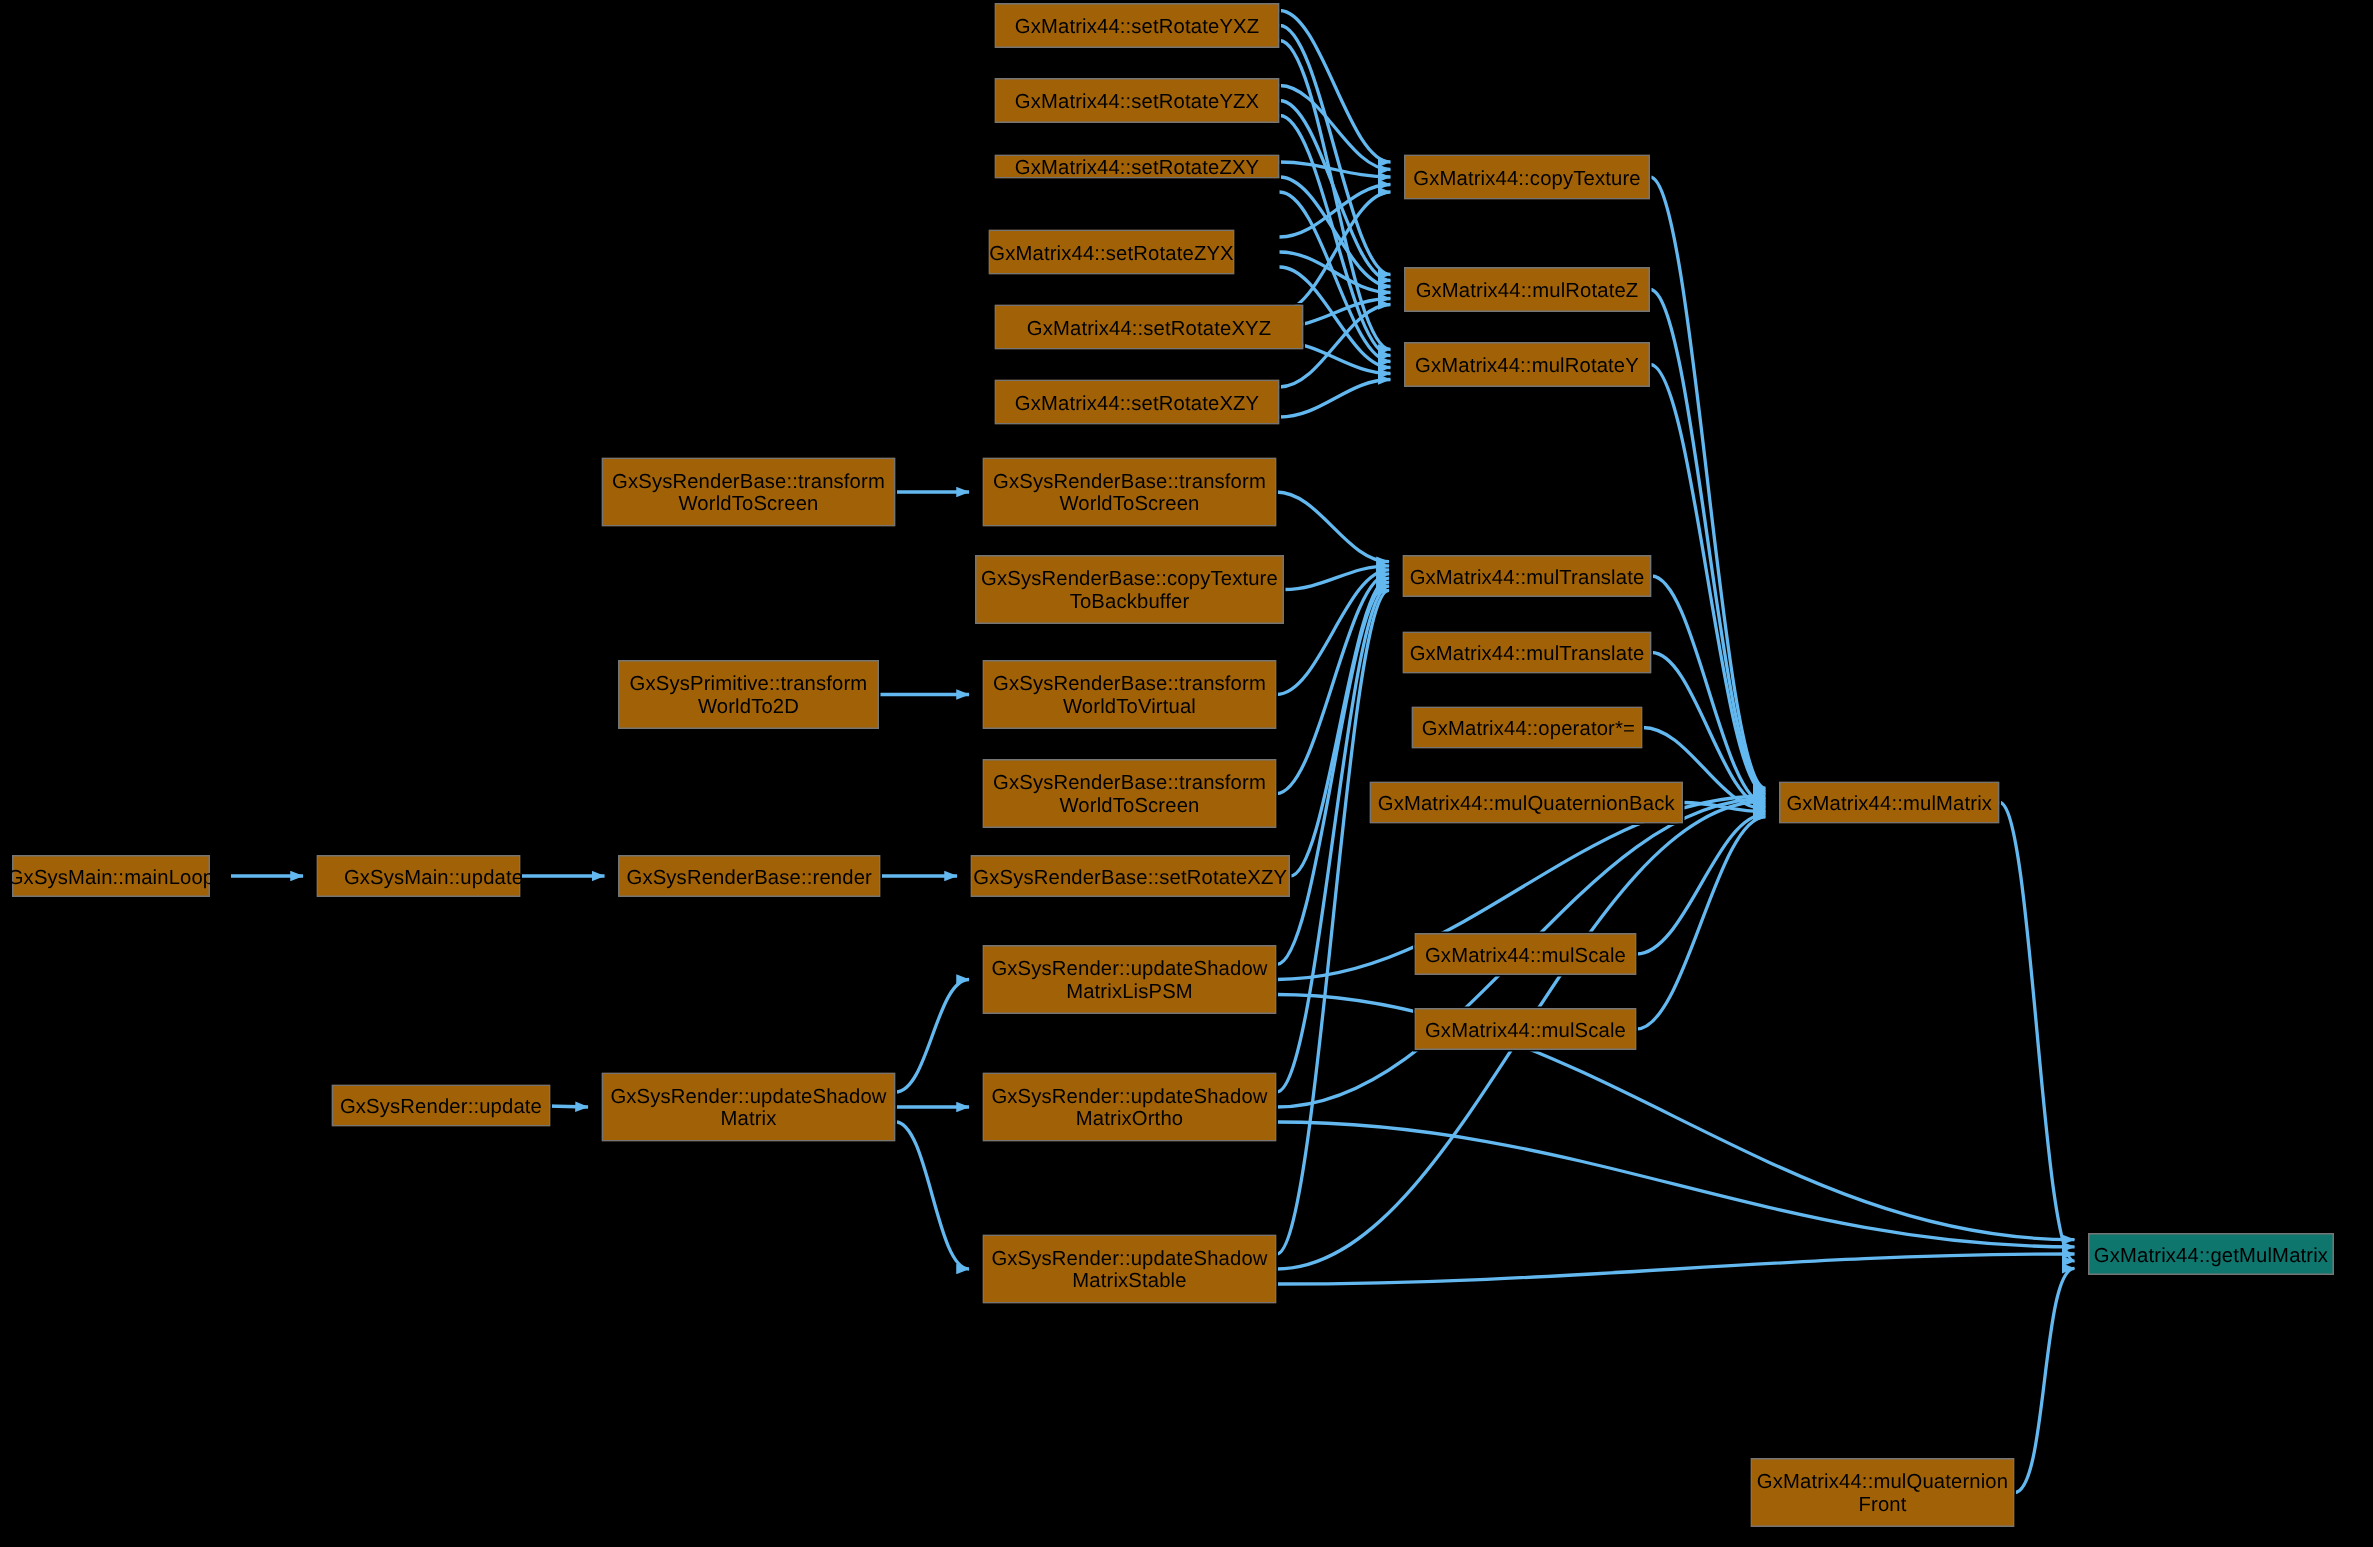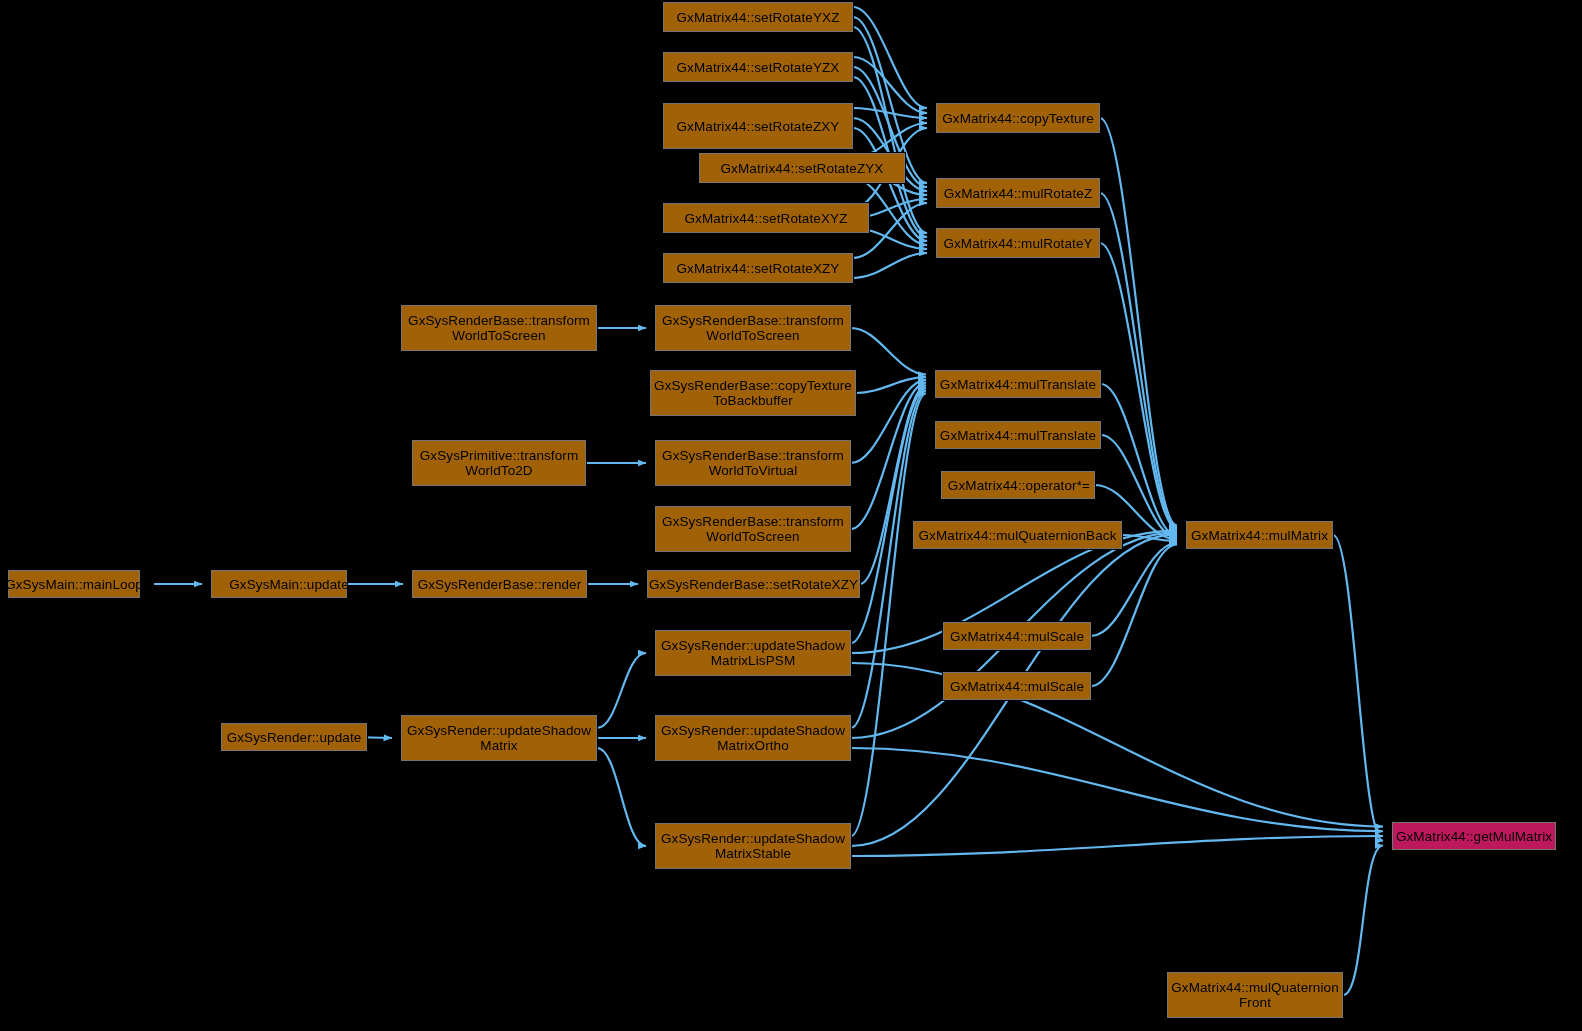--- a/index.html
+++ b/index.html
@@ -34,21 +34,21 @@
     justify-content: center;
     text-align: center;
     color: #000000;
     font-size: 13.5px;
     line-height: 15px;
     letter-spacing: 0.1px;
     white-space: pre-line;
     z-index: 5;
   }
   .node.current {
-    background: #be185d;
+    background: #0f766e;
   }
   .node span {
     display: block;
     padding: 0 4px;
   }
 </style>
 </head>
 <body>
 
 <div id="canvas">
@@ -110,22 +110,22 @@
         <path d="M 1091 636 C 1123.68 636, 1144.32 542.7890909090909, 1177 542.7890909090909" marker-end="url(#arrowhead)"></path>
         <path d="M 1091 686 C 1123.68 686, 1144.32 544.52, 1177 544.52" marker-end="url(#arrowhead)"></path>
         <path d="M 1333 535 C 1355 535, 1361 840.76, 1383 840.76" marker-end="url(#arrowhead)"></path>
         <path d="M 1343 995 C 1365 995, 1361 845.52, 1383 845.52" marker-end="url(#arrowhead)"></path>
       </g>
   </svg>
 
   <div id="node-layer">
       <div class="node" style="left: 663px; top: 2px; width: 190px; height: 30px;"><span>GxMatrix44::setRotateYXZ</span></div>
       <div class="node" style="left: 663px; top: 52px; width: 190px; height: 30px;"><span>GxMatrix44::setRotateYZX</span></div>
-      <div class="node" style="left: 663px; top: 103px; width: 190px; height: 46px;"><span>GxMatrix44::setRotateZXY</span></div>
-      <div class="node" style="left: 699px; top: 153px; width: 206px; height: 30px;"><span>GxMatrix44::setRotateZYX</span></div>
+      <div class="node" style="left: 663px; top: 103px; width: 190px; height: 16px;"><span>GxMatrix44::setRotateZXY</span></div>
+      <div class="node" style="left: 659px; top: 153px; width: 164px; height: 30px;"><span>GxMatrix44::setRotateZYX</span></div>
       <div class="node" style="left: 663px; top: 203px; width: 206px; height: 30px;"><span>GxMatrix44::setRotateXYZ</span></div>
       <div class="node" style="left: 663px; top: 253px; width: 190px; height: 30px;"><span>GxMatrix44::setRotateXZY</span></div>
       <div class="node" style="left: 936px; top: 103px; width: 164px; height: 30px;"><span>GxMatrix44::copyTexture</span></div>
       <div class="node" style="left: 936px; top: 178px; width: 164px; height: 30px;"><span>GxMatrix44::mulRotateZ</span></div>
       <div class="node" style="left: 936px; top: 228px; width: 164px; height: 30px;"><span>GxMatrix44::mulRotateY</span></div>
       <div class="node" style="left: 401px; top: 305px; width: 196px; height: 46px;"><span>GxSysRenderBase::transform
 WorldToScreen</span></div>
       <div class="node" style="left: 655px; top: 305px; width: 196px; height: 46px;"><span>GxSysRenderBase::transform
 WorldToScreen</span></div>
       <div class="node" style="left: 650px; top: 370px; width: 206px; height: 46px;"><span>GxSysRenderBase::copyTexture

